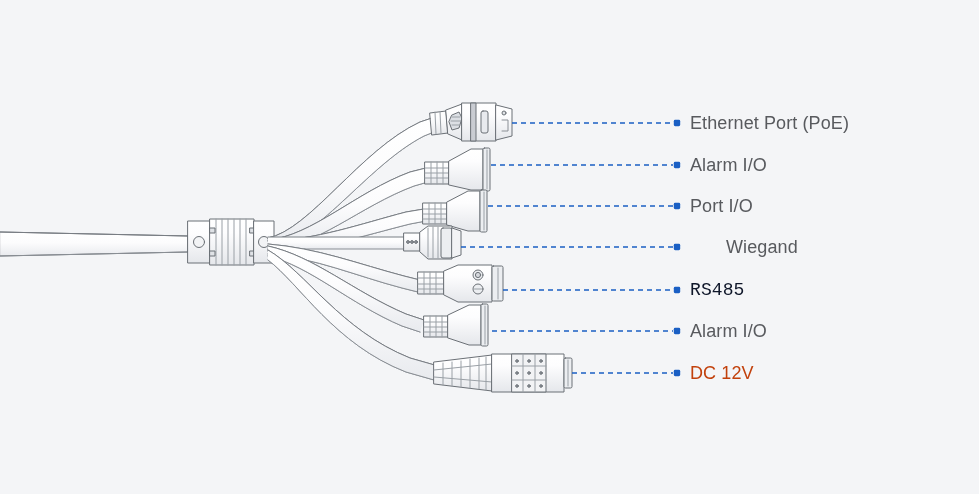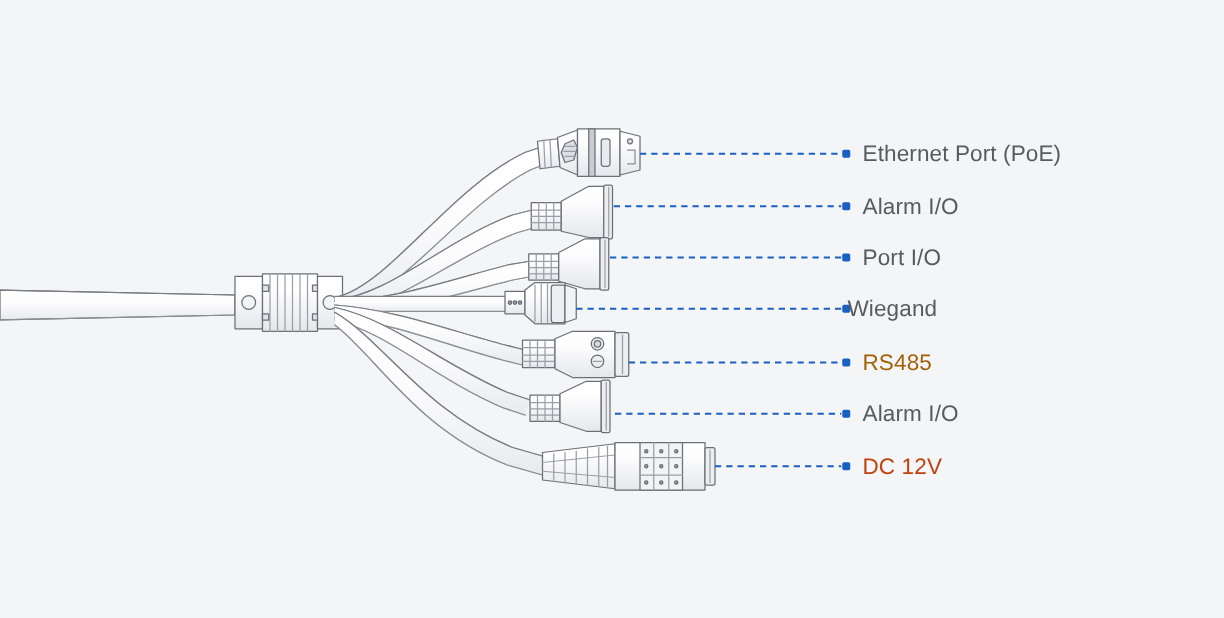--- a/index.html
+++ b/index.html
@@ -299,19 +299,19 @@
         <rect x="673.8" y="327.8" width="6.4" height="6.4" rx="1.4" fill="#1a5fc4"></rect>
         <line x1="572" y1="373" x2="673" y2="373" stroke="#1a5fc4" stroke-width="1.6" stroke-dasharray="5 4"></line>
         <rect x="673.8" y="369.8" width="6.4" height="6.4" rx="1.4" fill="#1a5fc4"></rect>
       </g>
   </svg>
 
   <div class="label-layer" id="label-layer">
       <div class="port-label" style="left: 690px; top: 114px; color: rgb(88, 90, 94);">Ethernet Port (PoE)</div>
       <div class="port-label" style="left: 690px; top: 156px; color: rgb(88, 90, 94);">Alarm I/O</div>
       <div class="port-label" style="left: 690px; top: 197px; color: rgb(88, 90, 94);">Port I/O</div>
-      <div class="port-label" style="left: 678px; top: 238px; color: rgb(88, 90, 94);">Wiegand</div>
-      <div class="port-label" style="left: 690px; top: 281px; color: #a16207;">RS485</div>
+      <div class="port-label" style="left: 726px; top: 238px; color: rgb(88, 90, 94);">Wiegand</div>
+      <div class="port-label" style="left: 690px; top: 281px; color: #0f172a; font-family: Liberation Mono, monospace;">RS485</div>
       <div class="port-label" style="left: 690px; top: 322px; color: rgb(88, 90, 94);">Alarm I/O</div>
       <div class="port-label" style="left: 690px; top: 364px; color: #c2410c;">DC 12V</div>
     </div>
 
 </div>
 
 </body></html>

